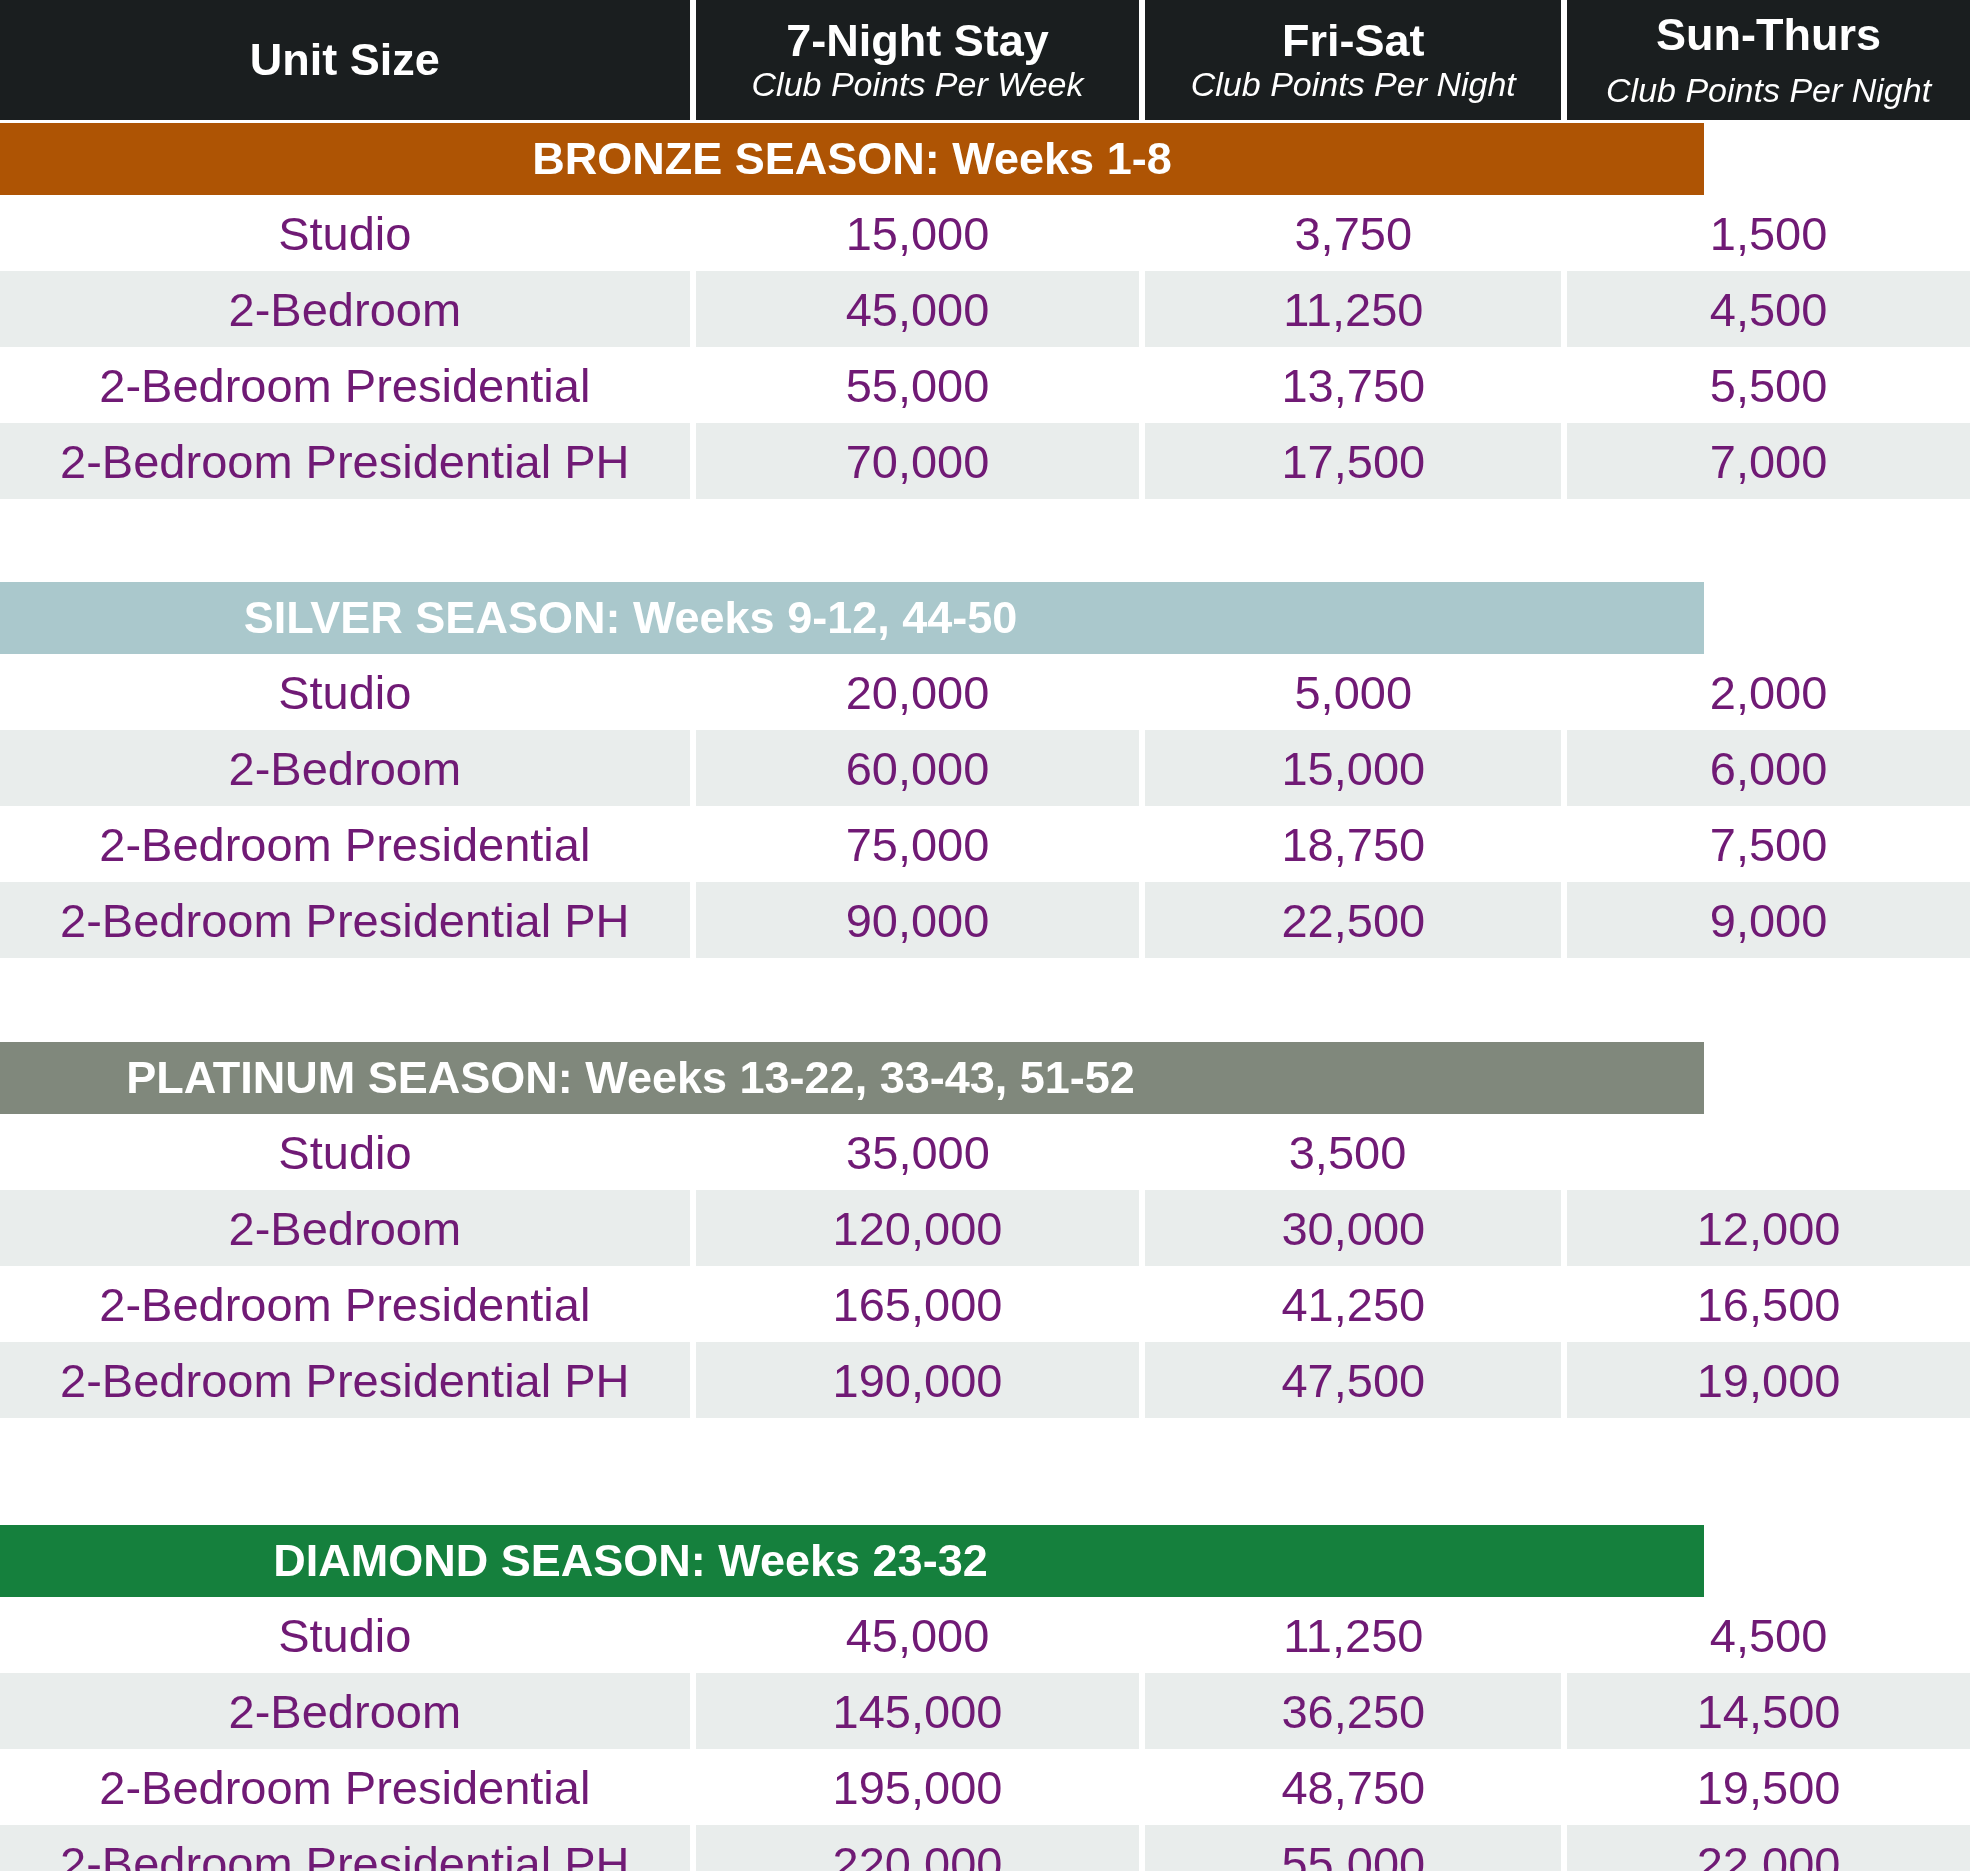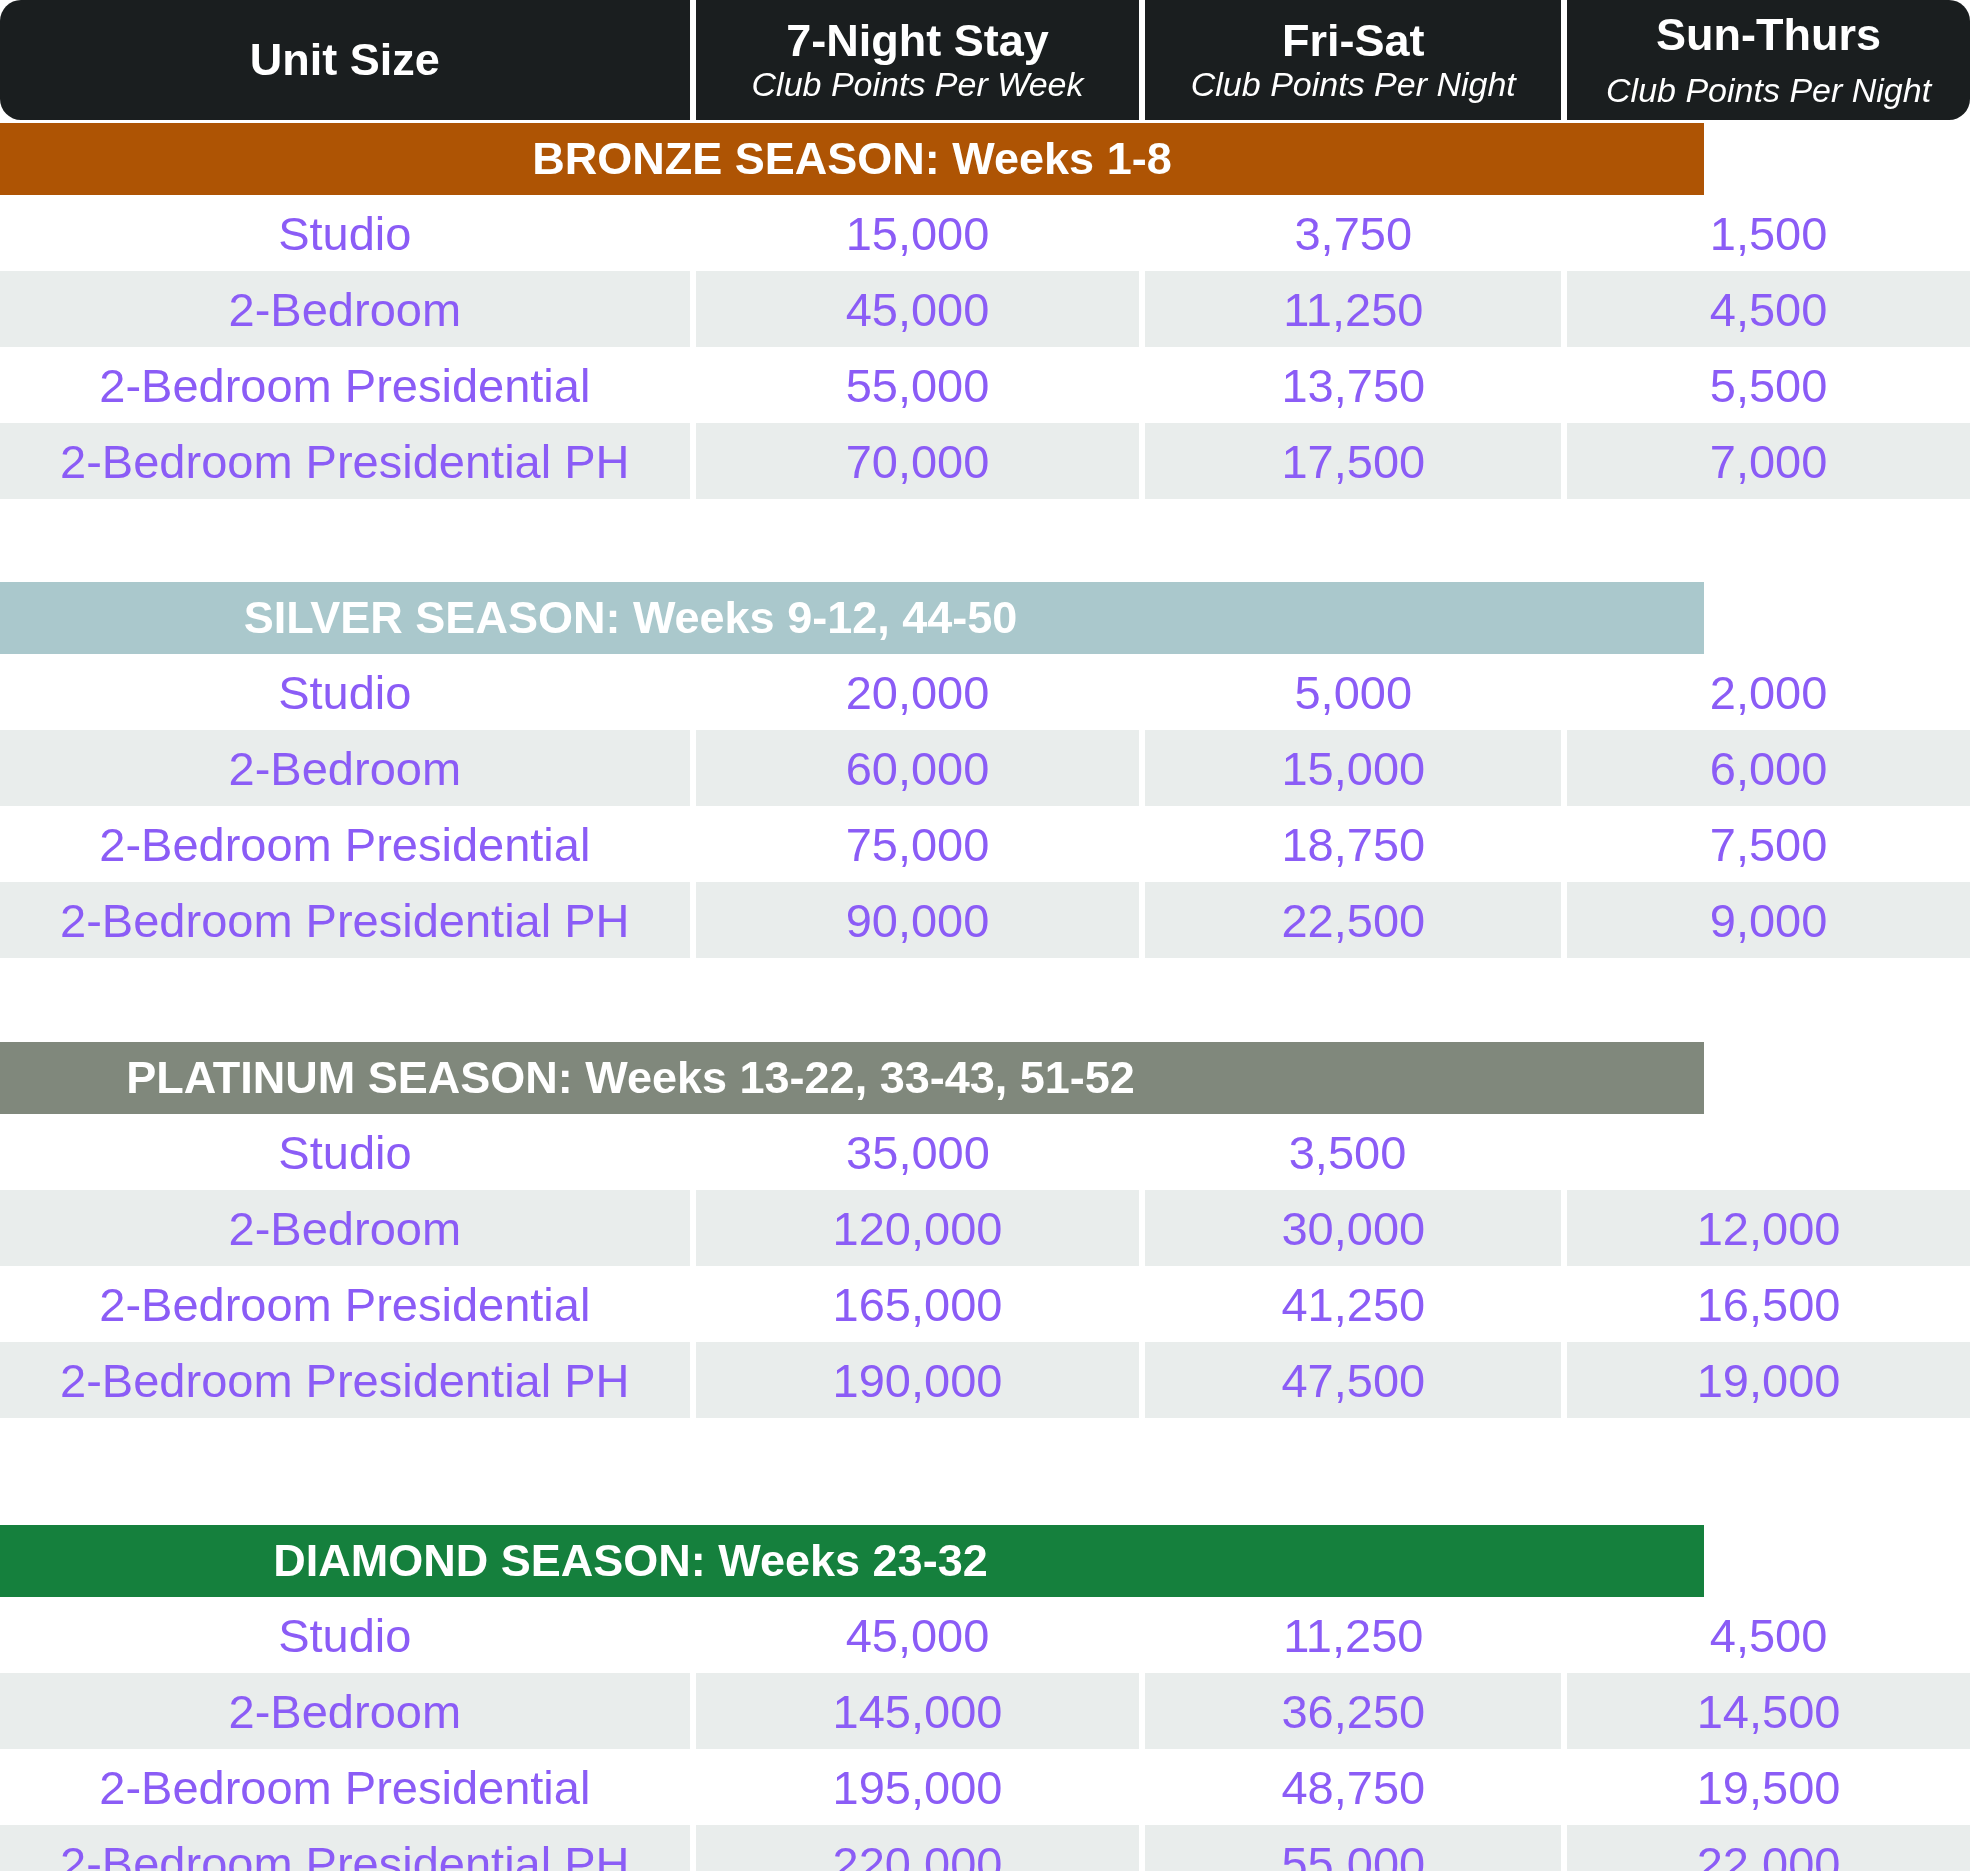--- a/index.html
+++ b/index.html
@@ -1,21 +1,21 @@
 <!DOCTYPE html>
 <html><head>
 <meta charset="utf-8">
 <style>
   html, body { margin:0; padding:0; background:#ffffff; }
   body {
     width:1970px; height:1872px; overflow:hidden; position:relative;
     font-family:"Liberation Sans", sans-serif;
     -webkit-font-smoothing:antialiased;
   }
-  .row, .hdr { display:flex; width:1970px; box-sizing:border-box;border-radius:21px; }
+  .row, .hdr { display:flex; width:1970px; box-sizing:border-box; }
 
   
   .c1 { width:690px; }
   .c2 { width:450px; }
   .c3 { width:422px; }
   .c4 { width:409px;gap:12px; }
   .c2, .c3, .c4 { border-left:6.9px solid #ffffff; }
   .hdr > div, .row > div {
     box-sizing:border-box;
     display:flex; flex-direction:column; align-items:center; justify-content:center;
@@ -29,21 +29,21 @@
 
   
   .banner {
     height:72px; width:1704px; box-sizing:border-box;
     display:flex; align-items:center; justify-content:center;
     color:#ffffff; font-size:45px; font-weight:700;
   }
   .banner.shift { padding-right:443px; }
 
   
-  .row { height:76px; font-size:47px; color:#8b5cf6; }
+  .row { height:76px; font-size:47px; color:#701a75; }
   .row.alt > div { background:#e9edec; }
   .row.plain > div { background:#ffffff; }
 
   .gap { width:1970px; background:#ffffff; }
   .g-top { height:3px; }
   .g-section { height:83px; }
 </style>
 </head>
 <body>
 

